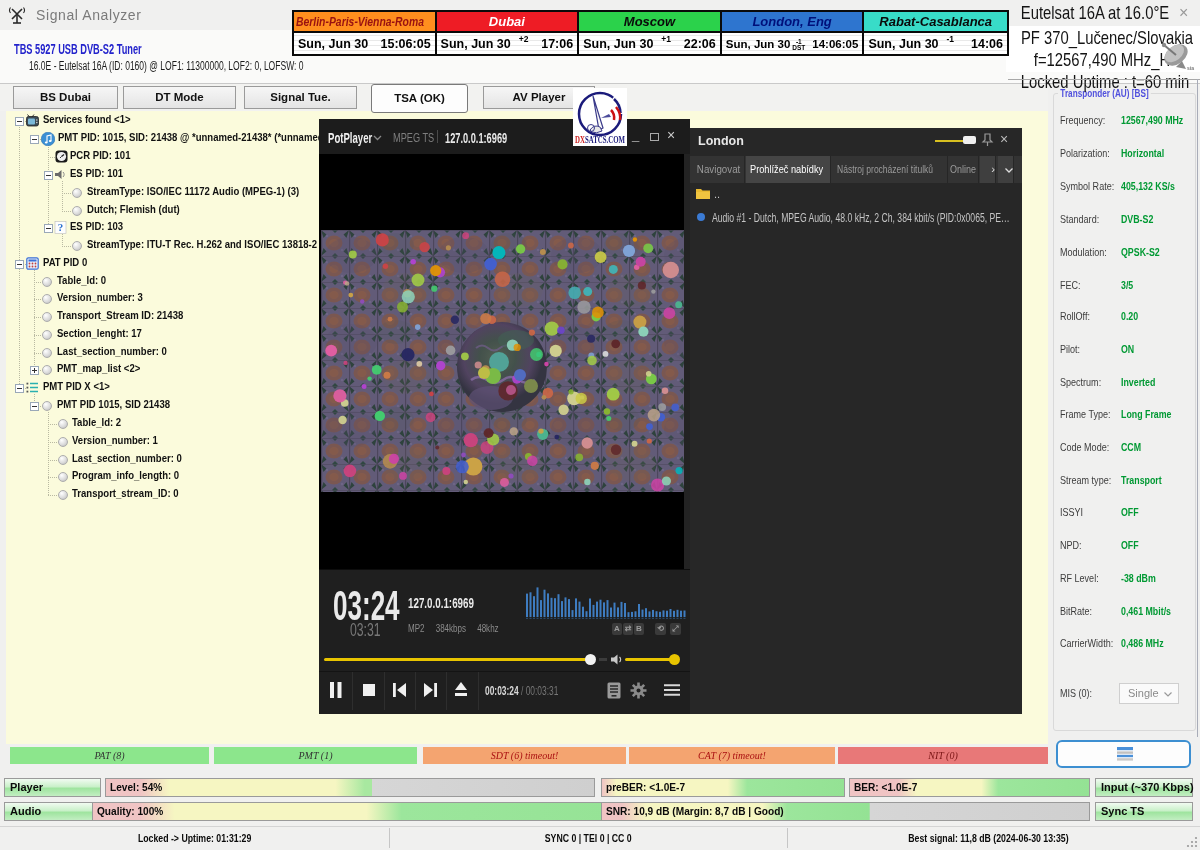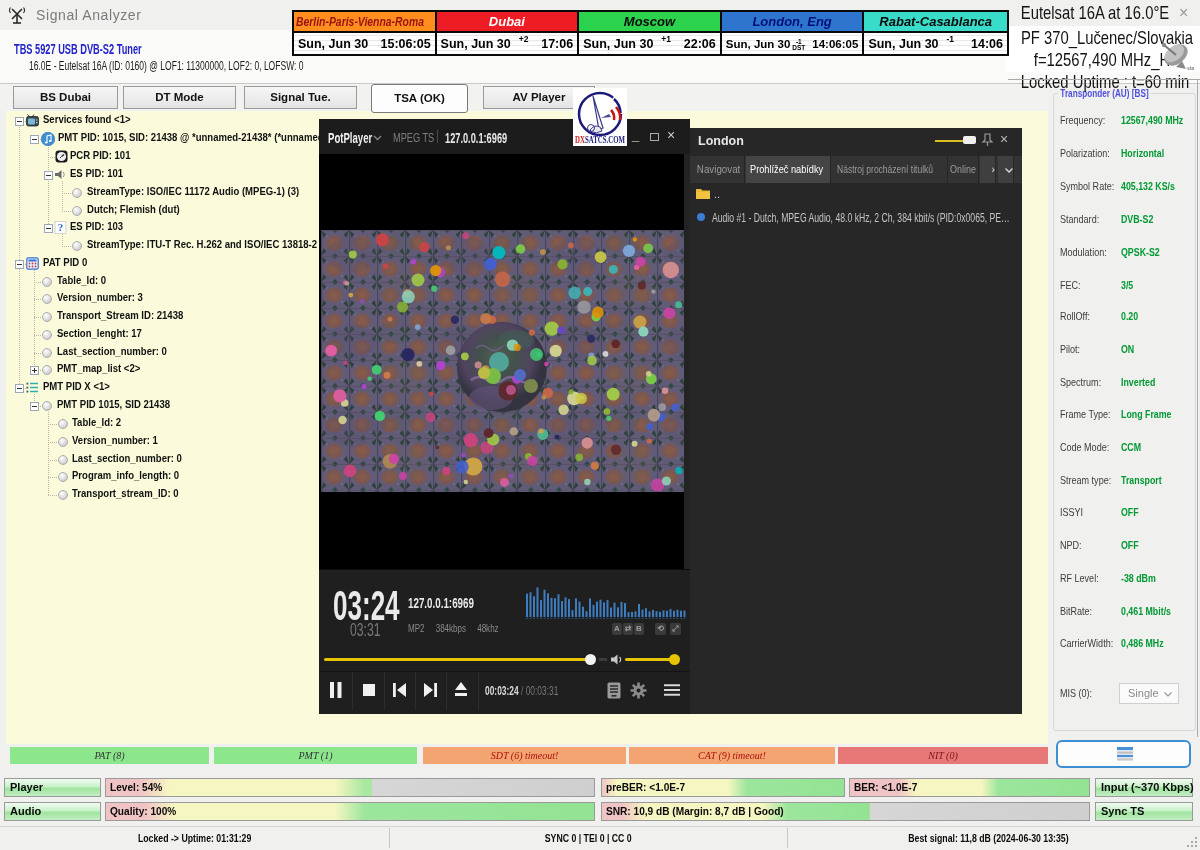--- a/index.html
+++ b/index.html
@@ -702,28 +702,28 @@
     <svg style="position:absolute;left:59px;top:5px" width="16" height="14" viewBox="0 0 16 14">
       <rect x="0" y="0" width="16" height="3.2" fill="#4a90d9"></rect>
       <rect x="0" y="4.4" width="16" height="2.4" fill="#c0c0c0"></rect>
       <rect x="0" y="7.8" width="16" height="2.4" fill="#4a90d9"></rect>
       <rect x="0" y="11.2" width="16" height="2.4" fill="#c8c8c8"></rect>
     </svg>
   </div>
 <div class="bar1" style="left:10px;width:199px;background:#8ce68c;color:#333333">PAT (8)</div>
 <div class="bar1" style="left:214px;width:203px;background:#8ce68c;color:#333333">PMT (1)</div>
 <div class="bar1" style="left:423px;width:203px;background:#f4a470;color:#aa1111">SDT (6) timeout!</div>
-<div class="bar1" style="left:629px;width:206px;background:#f4a470;color:#aa1111">CAT (9) timeout!</div>
+<div class="bar1" style="left:629px;width:206px;background:#f4a470;color:#aa1111">CAT (7) timeout!</div>
 <div class="bar1" style="left:838px;width:210px;background:#e87878;color:#7a1515">NIT (0)</div>
 <div class="gbox" style="left:4px;top:778px;width:97px">Player</div>
 <div class="gbox" style="left:4px;top:802px;width:97px">Audio</div>
 <div class="gbox" style="left:1095px;top:778px;width:98px">Input (~370 Kbps)</div>
 <div class="gbox" style="left:1095px;top:802px;width:98px">Sync TS</div>
 <div class="pbar" style="left:105px;top:778px;width:490px;background:linear-gradient(90deg,#f0c4c4 0,#f0c4c4 7%,#f6f6c2 13%,#f6f6c2 47%,#a8e8a0 53%,#a8e8a0 54.6%,#d6d6d6 54.6%,#cfcfcf 100%)"><b>Level: 54%</b></div>
-<div class="pbar" style="left:105px;top:802px;width:490px;background:linear-gradient(90deg,#f0c4c4 0,#f0c4c4 8%,#f6f6c2 14%,#f6f6c2 47%,#9ce69c 53%,#94e294 100%)"><b>Quality: 100%</b></div>
+<div class="pbar" style="left:92px;top:802px;width:584px;background:linear-gradient(90deg,#f0c4c4 0,#f0c4c4 8%,#f6f6c2 14%,#f6f6c2 47%,#9ce69c 53%,#94e294 100%)"><b>Quality: 100%</b></div>
 <div class="pbar" style="left:601px;top:778px;width:244px;background:linear-gradient(90deg,#f0c4c4 0,#f6f6c2 6%,#f6f6c2 52%,#9ce69c 60%,#94e294 100%)"><b>preBER: &lt;1.0E-7</b></div>
 <div class="pbar" style="left:849px;top:778px;width:241px;background:linear-gradient(90deg,#f0c4c4 0,#f0c4c4 20%,#f6f6c2 28%,#f6f6c2 55%,#9ce69c 62%,#94e294 100%)"><b>BER: &lt;1.0E-7</b></div>
 <div class="pbar" style="left:601px;top:802px;width:489px;background:linear-gradient(90deg,#f0c4c4 0,#f0c4c4 4%,#f6f6c2 9%,#f6f6c2 33%,#9ce69c 38%,#94e294 54.9%,#d6d6d6 55%,#cfcfcf 100%)"><b>SNR: 10,9 dB (Margin: 8,7 dB | Good)</b></div>
 <div class="abs" id="statusbar"></div>
 <div class="stext" style="left:0;width:389px"><b>Locked -&gt; Uptime: 01:31:29</b></div>
 <div class="stext" style="left:389px;width:398px"><b>SYNC 0 | TEI 0 | CC 0</b></div>
 <div class="stext" style="left:787px;width:402px"><b>Best signal: 11,8 dB (2024-06-30 13:35)</b></div>
 <div class="ssep" style="left:389px"></div>
 <div class="ssep" style="left:787px"></div>
 <div class="abs" style="left:1008px;top:79px;width:192px;height:1px;background:#a8a8a8;z-index:6"></div>

